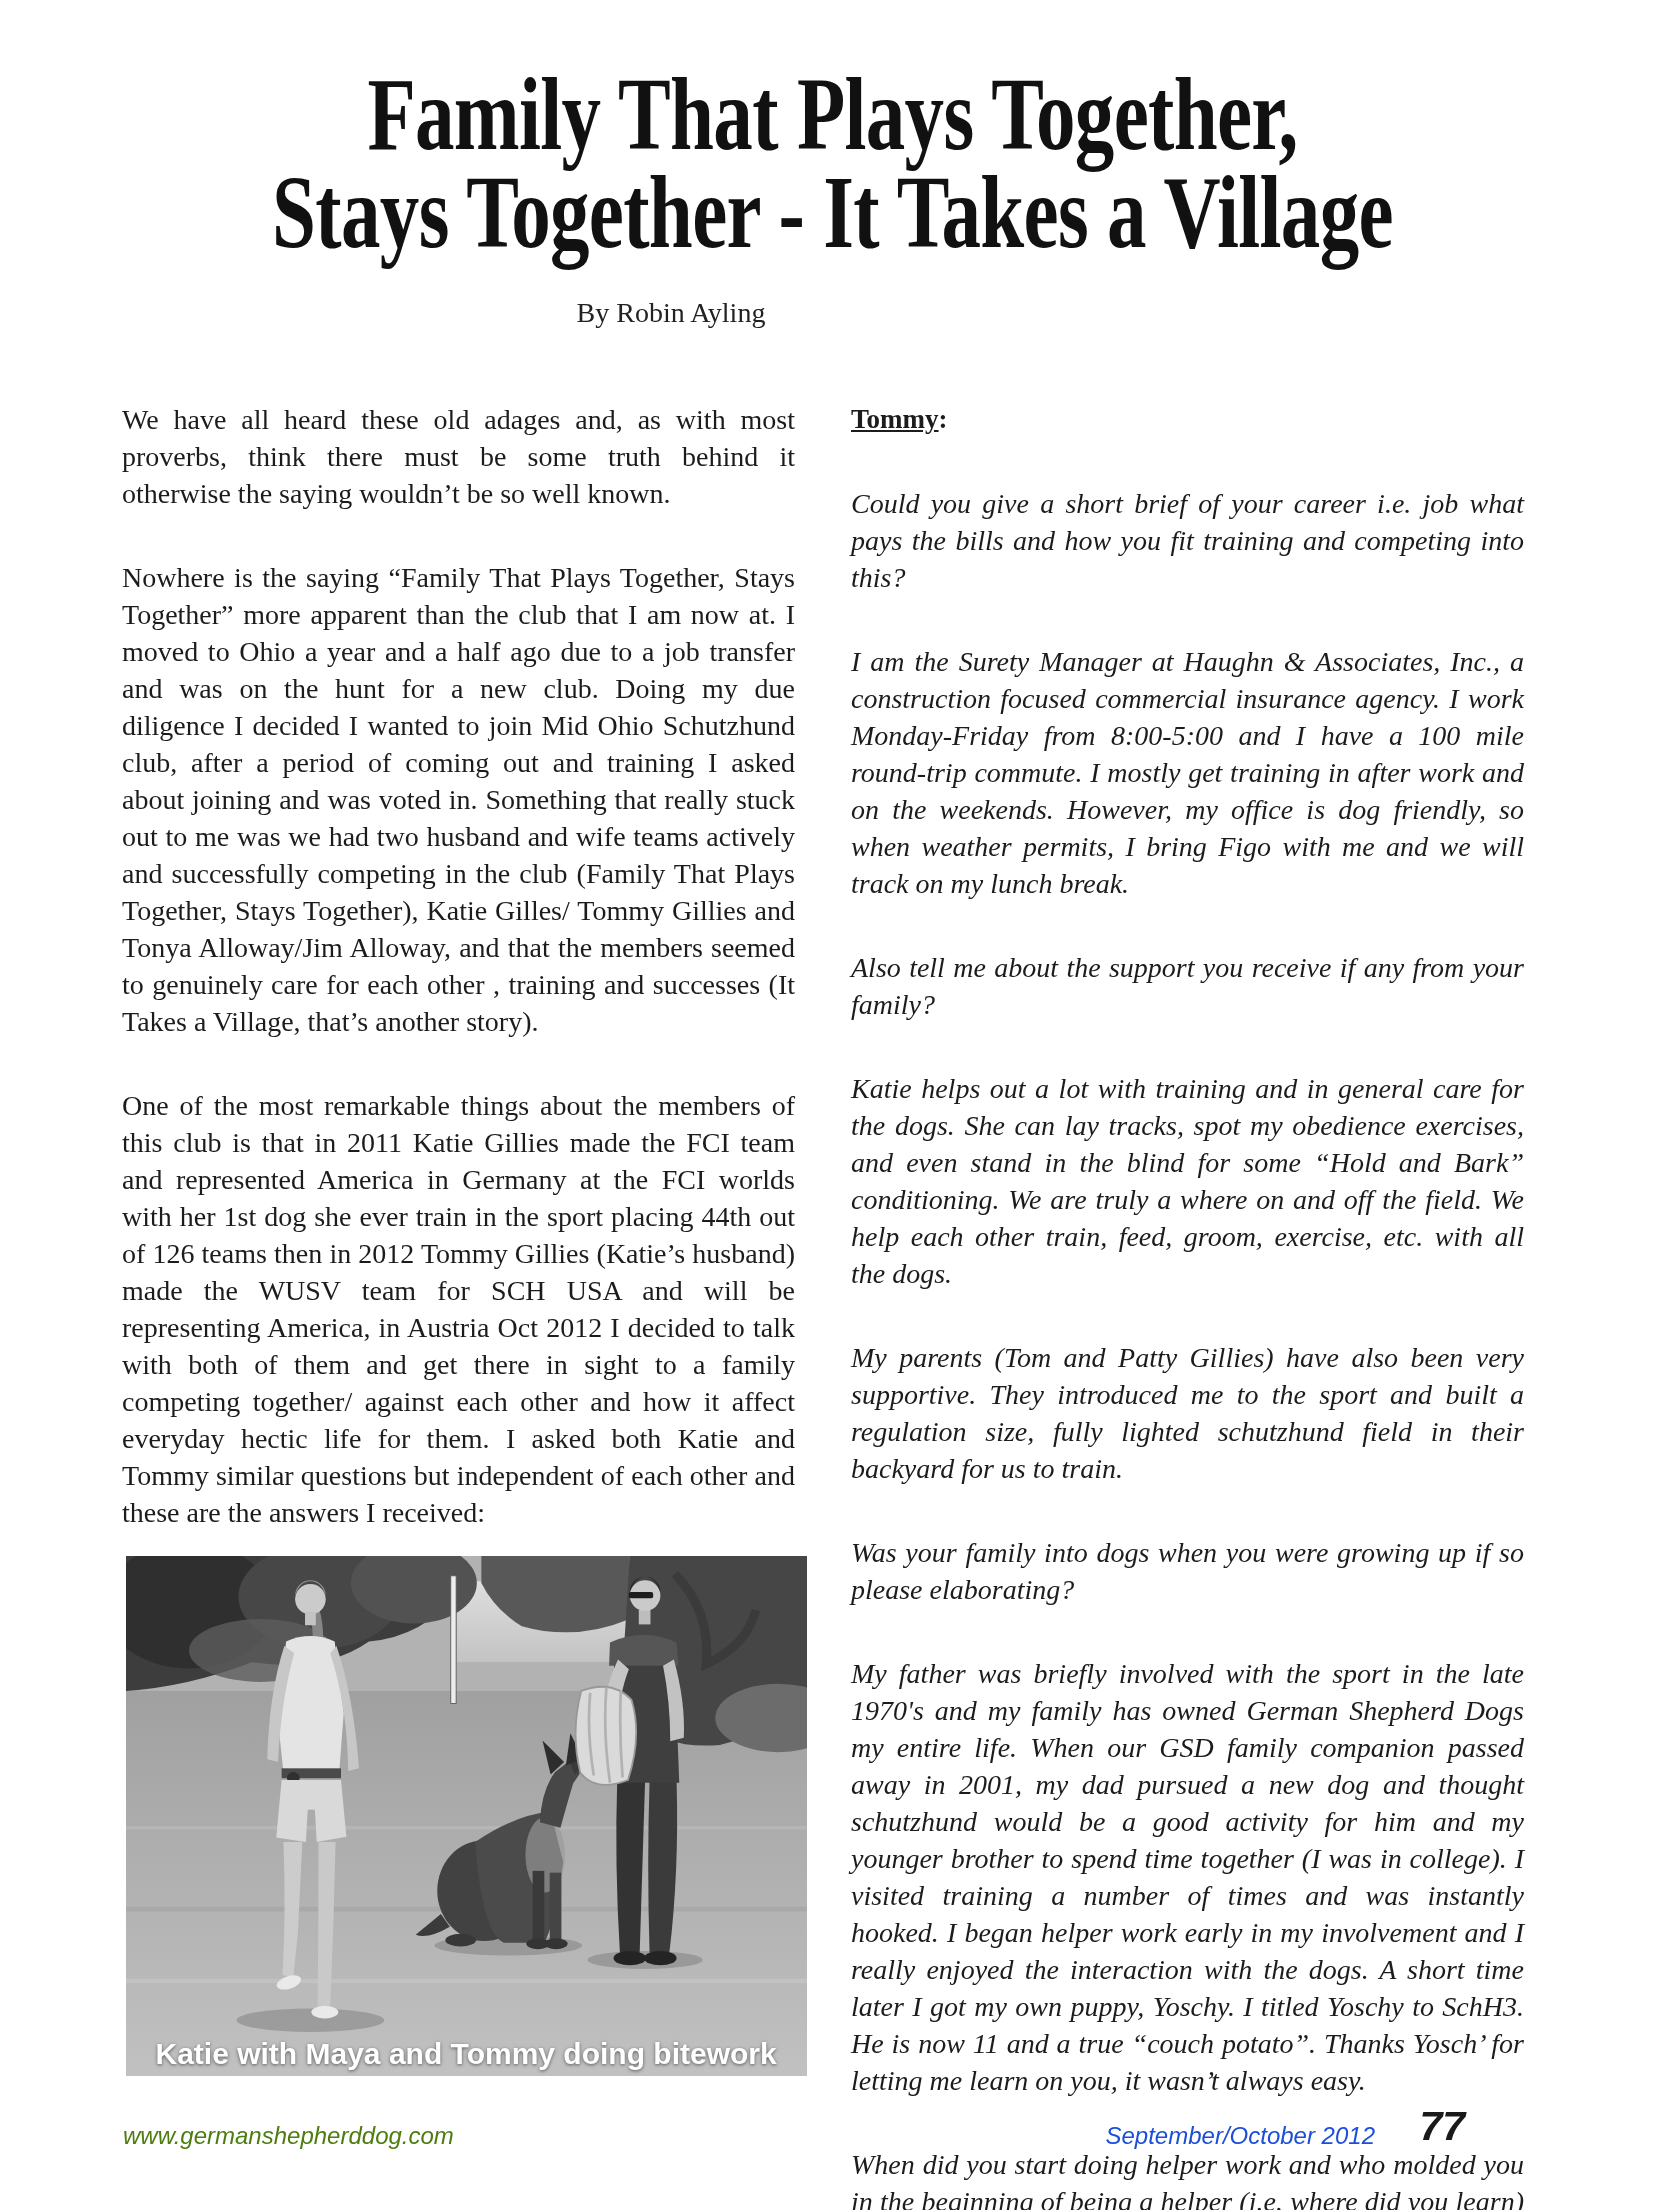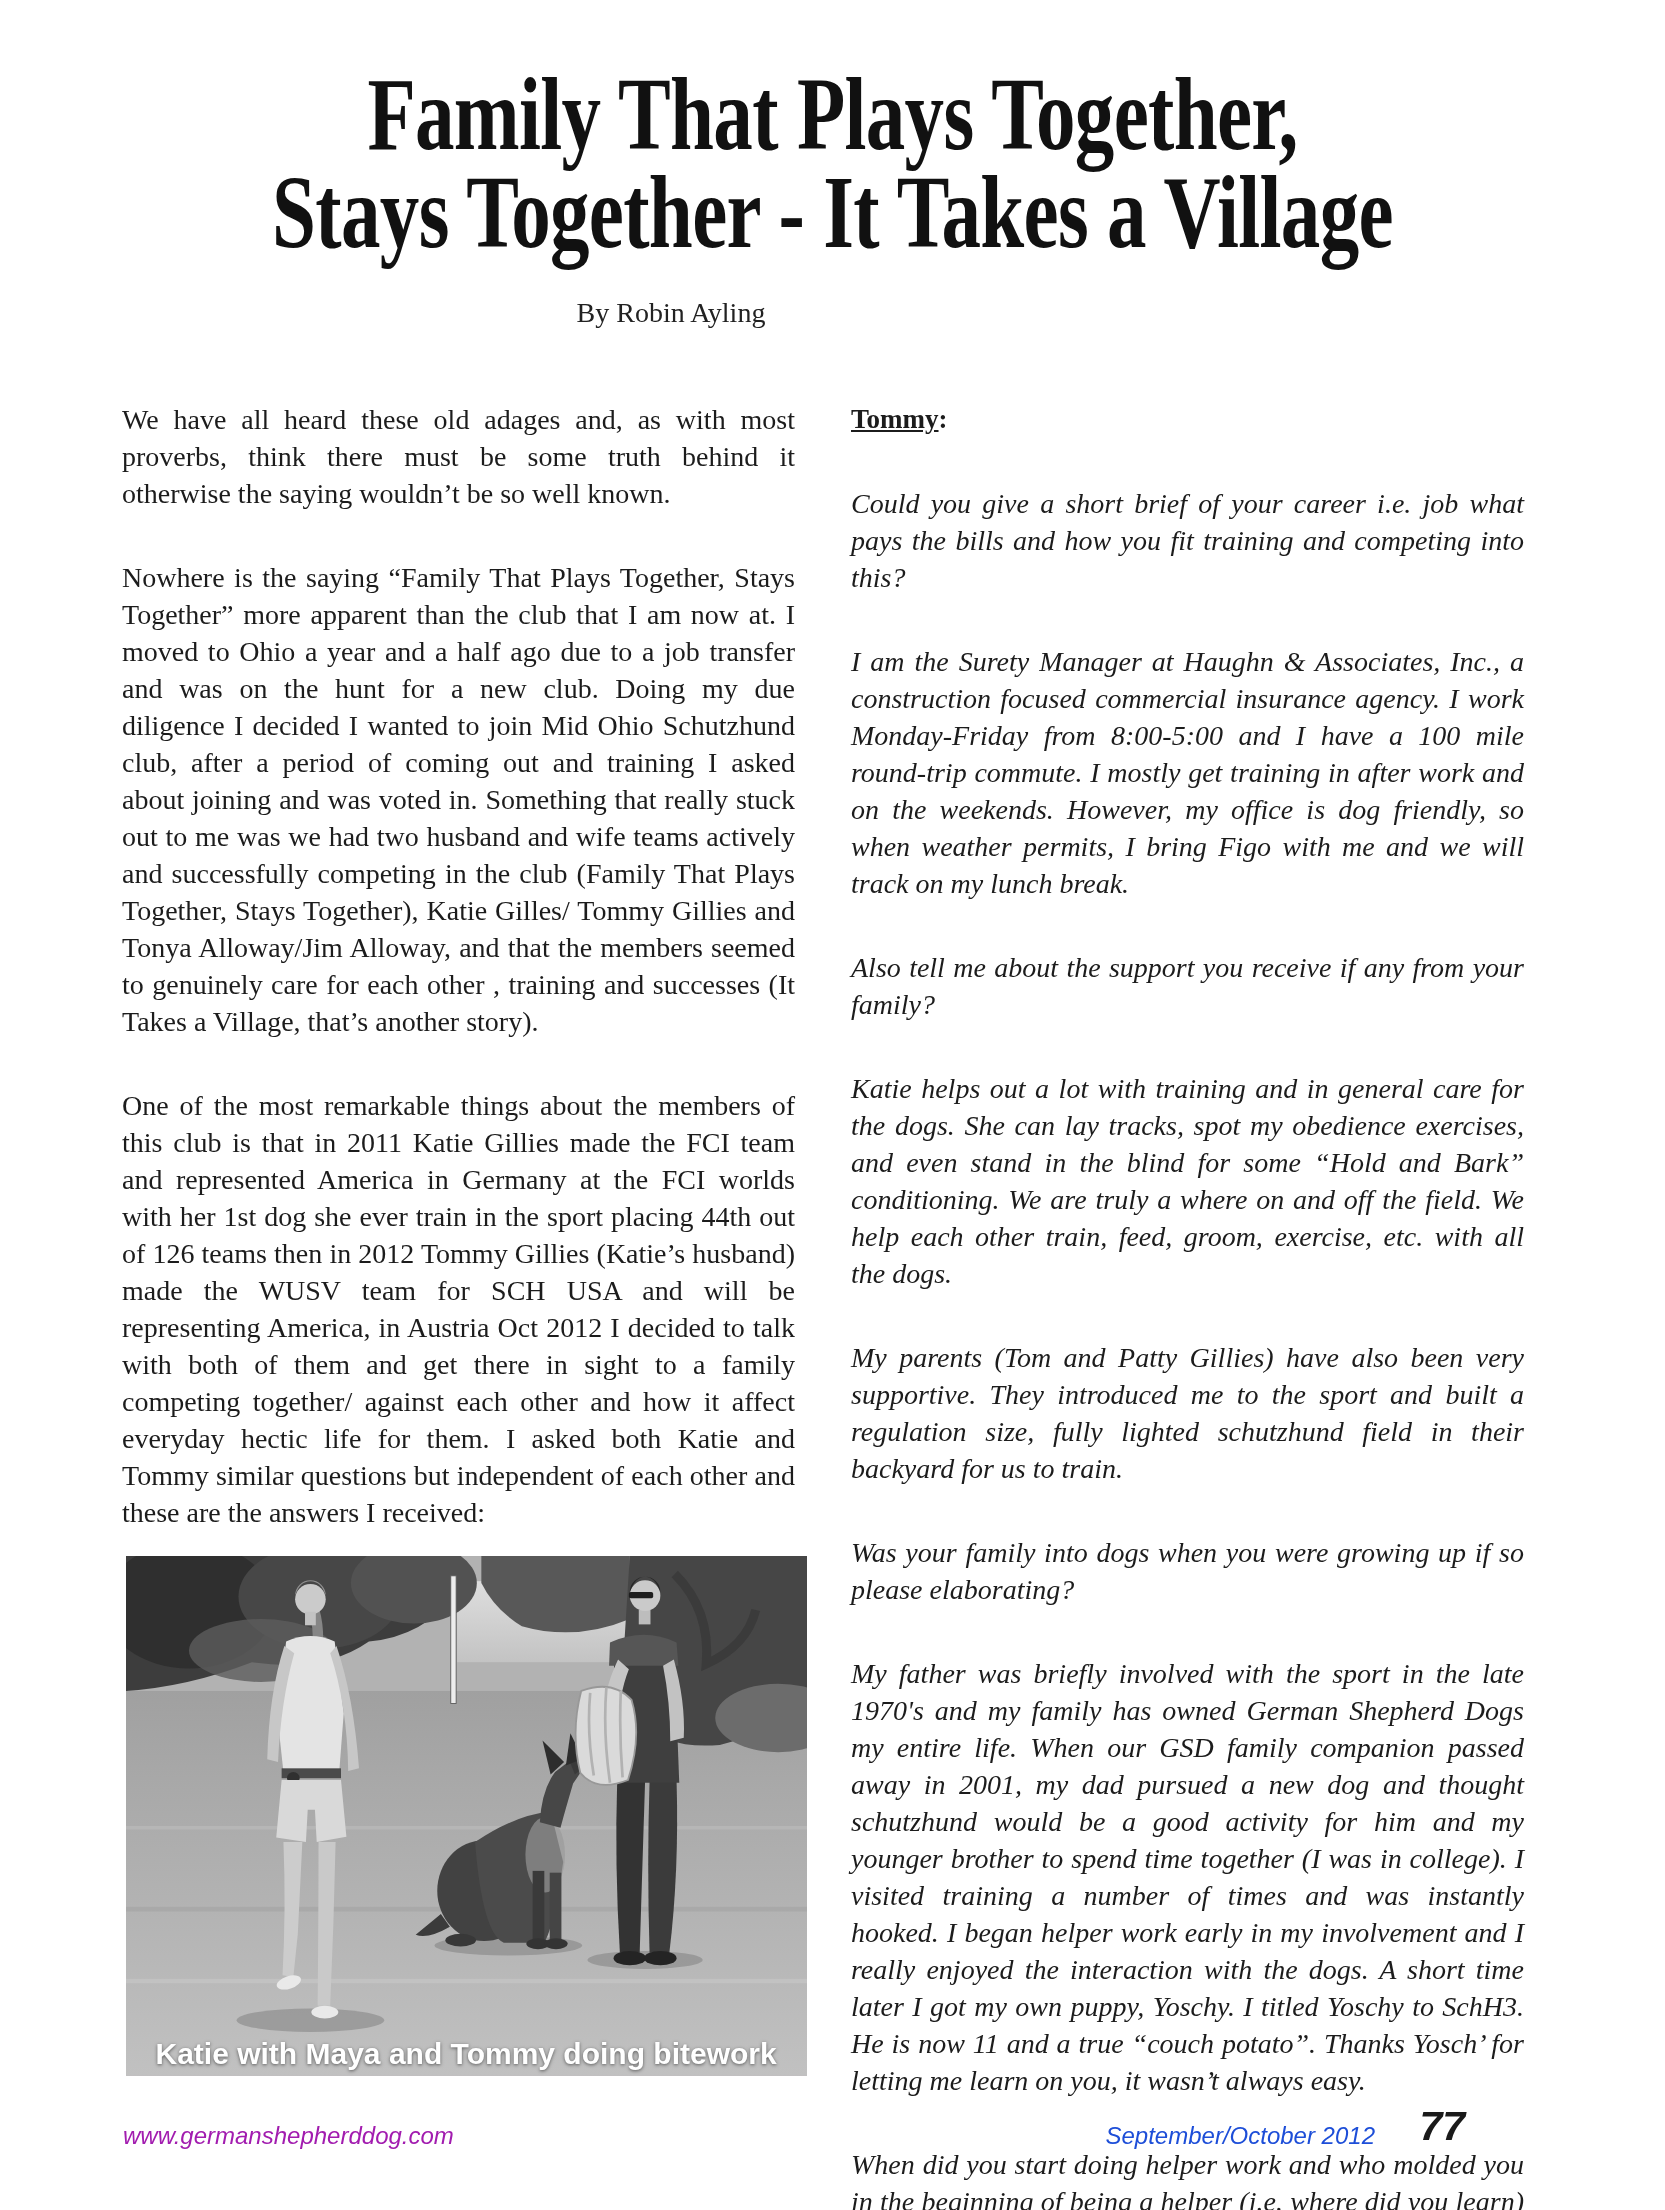--- a/index.html
+++ b/index.html
@@ -44,21 +44,21 @@
   .photo-caption {
     position:absolute; left:0; right:0; bottom:3.6px;
     text-align:center;
     font-family:"Liberation Sans", sans-serif;
     font-style:normal; font-weight:bold; font-size:30px;
     color:#ffffff; text-shadow:0 0.9px 3.6px rgba(0,0,0,0.55);
   }
   .footer-site {
     position:absolute; left:123px; top:2122px;
     font-family:"Liberation Sans", sans-serif;
-    font-style:italic; font-size:24px; color:#a21caf;
+    font-style:italic; font-size:24px; color:#4d7c0f;
   }
   .footer-issue {
     position:absolute; right:290px; top:2122px;
     font-family:"Liberation Sans", sans-serif;
     font-style:italic; font-size:24px; color:#1d4ed8;
   }
   .footer-page {
     position:absolute; right:200px; top:2103px;
     font-family:"Liberation Sans", sans-serif;
     font-style:italic; font-weight:bold; font-size:41px; color:#1a1a1a;

